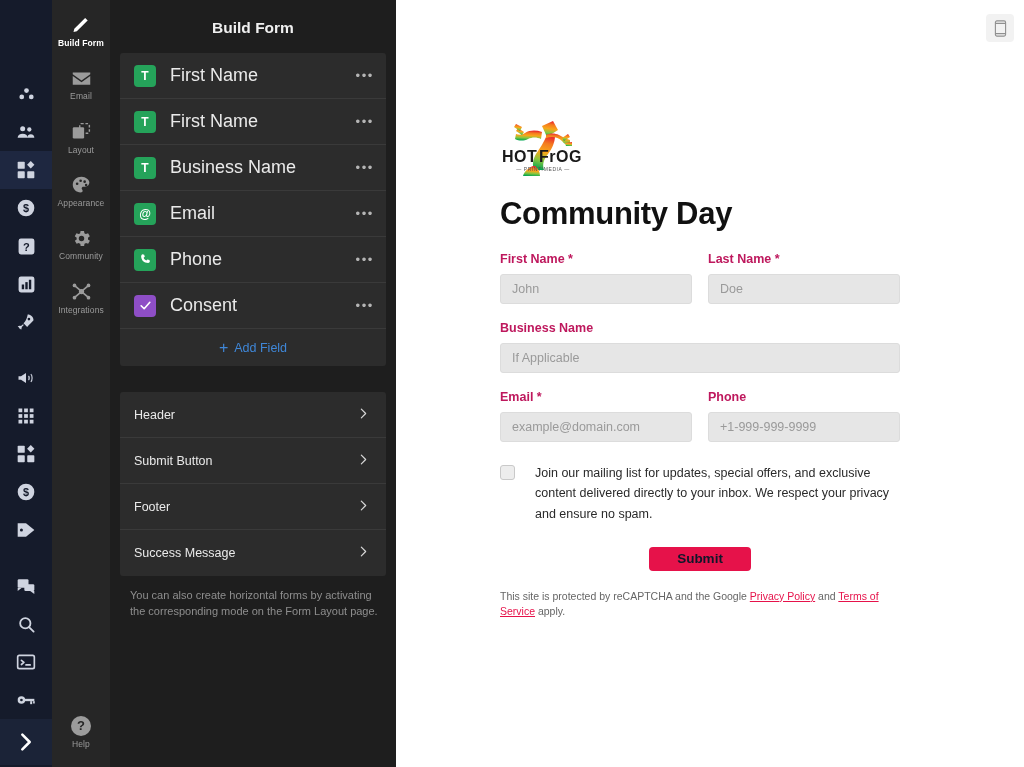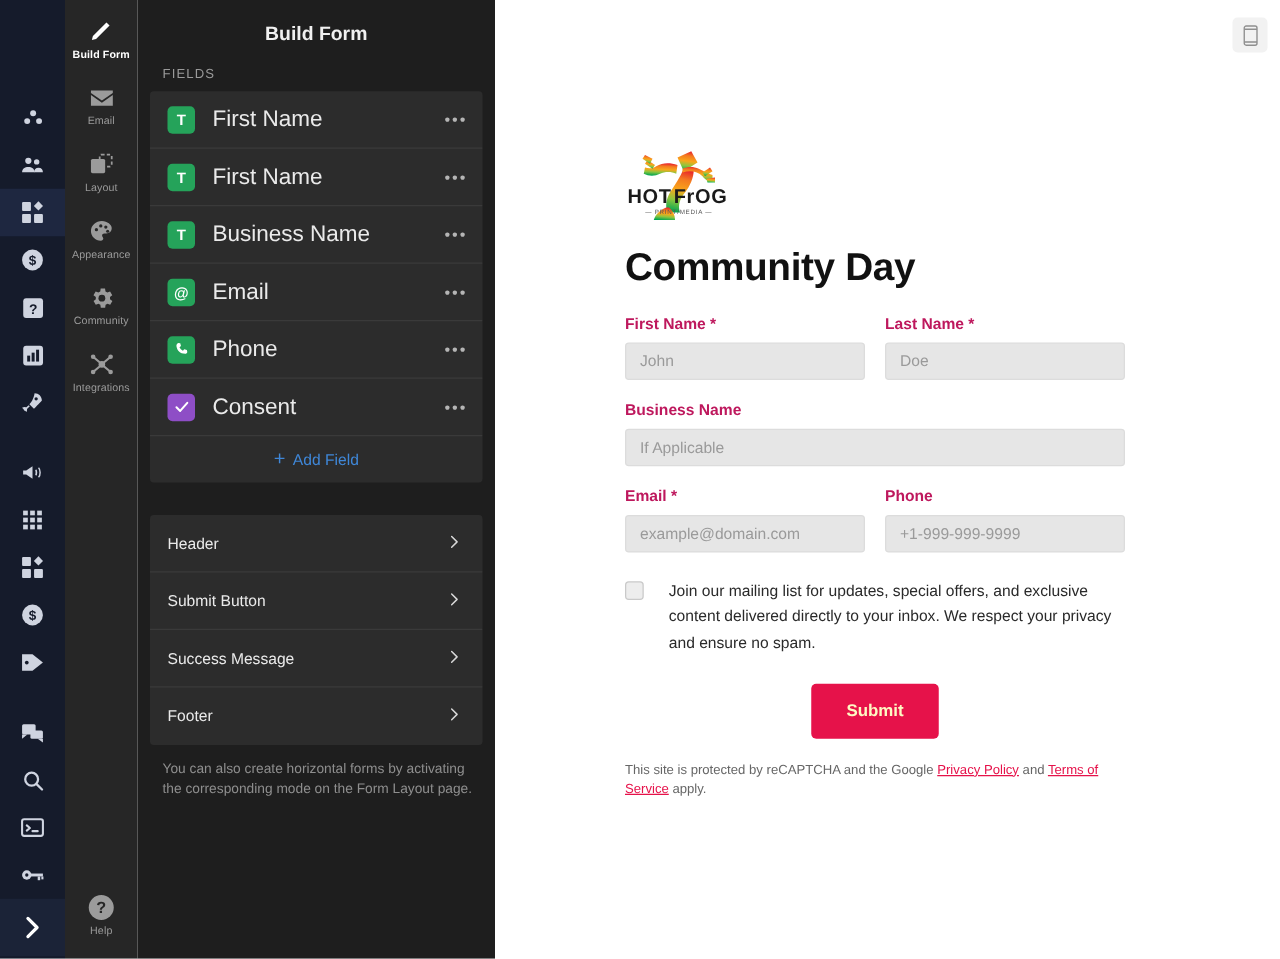--- a/index.html
+++ b/index.html
@@ -141,22 +141,22 @@
   .inp::placeholder { color: #9a9a9a; }
   .consent { display: flex; gap: 20px; margin: 21px 0 0; }
   .cbox {
     width: 15px; height: 15px; flex: 0 0 15px; margin-top: 2px;
     border: 1px solid #c9c9c9; border-radius: 3px; background: #ededed;
     cursor: pointer;
   }
   .consent-text { font-size: 12.5px; line-height: 1.62; color: #2a2a2a; }
   .submit-wrap { display: flex; justify-content: center; margin-top: 23px; }
   .submit-btn {
-    background: #e6124a; color: #fef9c3; border: none; border-radius: 4px;
-    padding: 0 28px; height: 44px; font-size: 13.5px; font-weight: bold;
+    background: #e6124a; color: #0f172a; border: none; border-radius: 4px;
+    padding: 0 28px; height: 24px; font-size: 13.5px; font-weight: bold;
     cursor: pointer; font-family: "Liberation Sans", sans-serif;
   }
   .recaptcha {
     margin-top: 18px; font-size: 10.5px; line-height: 1.45;
     color: #666666; text-align: left;
   }
   .recaptcha a { color: #e6124a; }
 </style>
 </head>
 <body>
@@ -371,21 +371,20 @@
     </div>
 
     <div class="subnav-help">
       <span class="help-circle">?</span>
       <span class="subnav-label">Help</span>
     </div>
   </div>
 
   <div class="panel">
     <div class="panel-title">Build Form</div>
-    <div class="panel-section-label">FIELDS</div>
 
     <div class="card">
 
       <div class="field-row">
         <span class="field-icon green">T</span>
         <span class="field-label">First Name</span>
         <span class="dots">•••</span>
       </div>
 
       <div class="field-row">
@@ -443,29 +442,29 @@
       </div>
       <div class="section-row">
         <span>Submit Button</span>
         <span class="chev">
           <svg width="13" height="13" viewBox="0 0 24 24" fill="none" stroke="currentColor" stroke-width="2.2">
               <path d="M8 4l8 8-8 8" stroke-linecap="round" stroke-linejoin="round"></path>
             </svg>
         </span>
       </div>
       <div class="section-row">
-        <span>Success Message</span>
+        <span>Footer</span>
         <span class="chev">
           <svg width="13" height="13" viewBox="0 0 24 24" fill="none" stroke="currentColor" stroke-width="2.2">
               <path d="M8 4l8 8-8 8" stroke-linecap="round" stroke-linejoin="round"></path>
             </svg>
         </span>
       </div>
       <div class="section-row">
-        <span>Footer</span>
+        <span>Success Message</span>
         <span class="chev">
           <svg width="13" height="13" viewBox="0 0 24 24" fill="none" stroke="currentColor" stroke-width="2.2">
               <path d="M8 4l8 8-8 8" stroke-linecap="round" stroke-linejoin="round"></path>
             </svg>
         </span>
       </div>
     </div>
 
     <div class="panel-note">You can also create horizontal forms by activating the corresponding mode on the Form Layout page.</div>
   </div>

